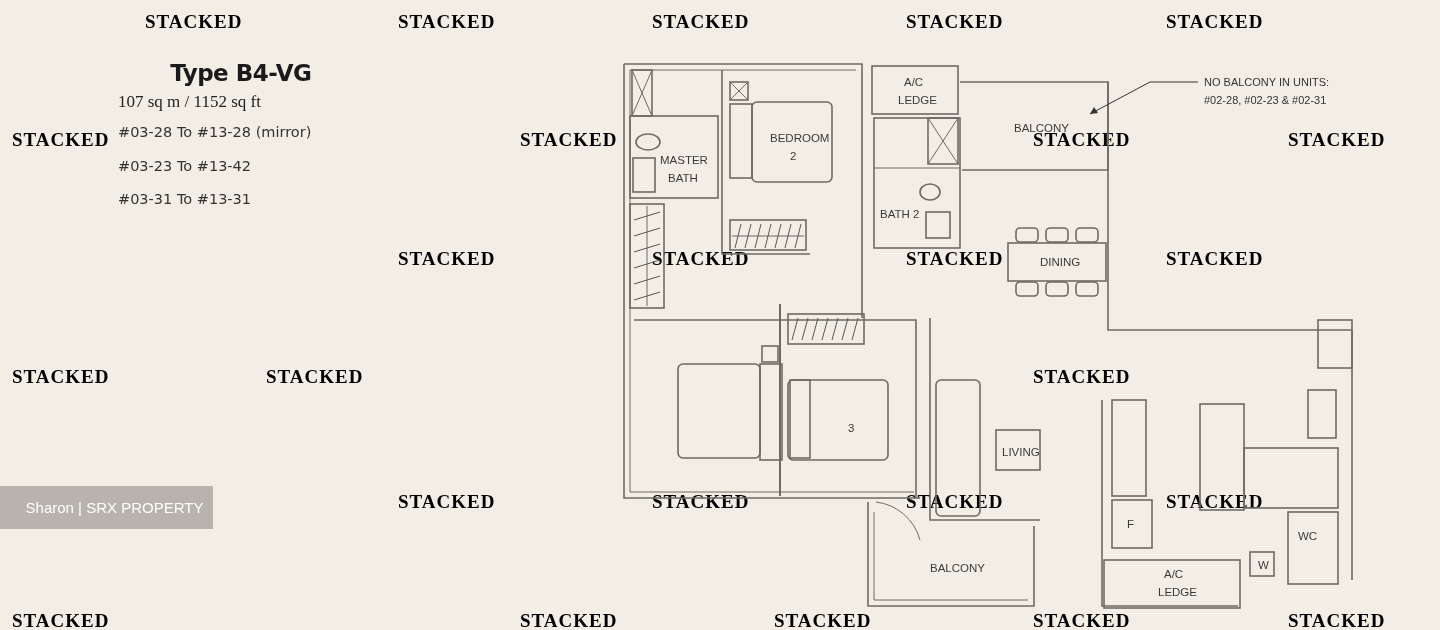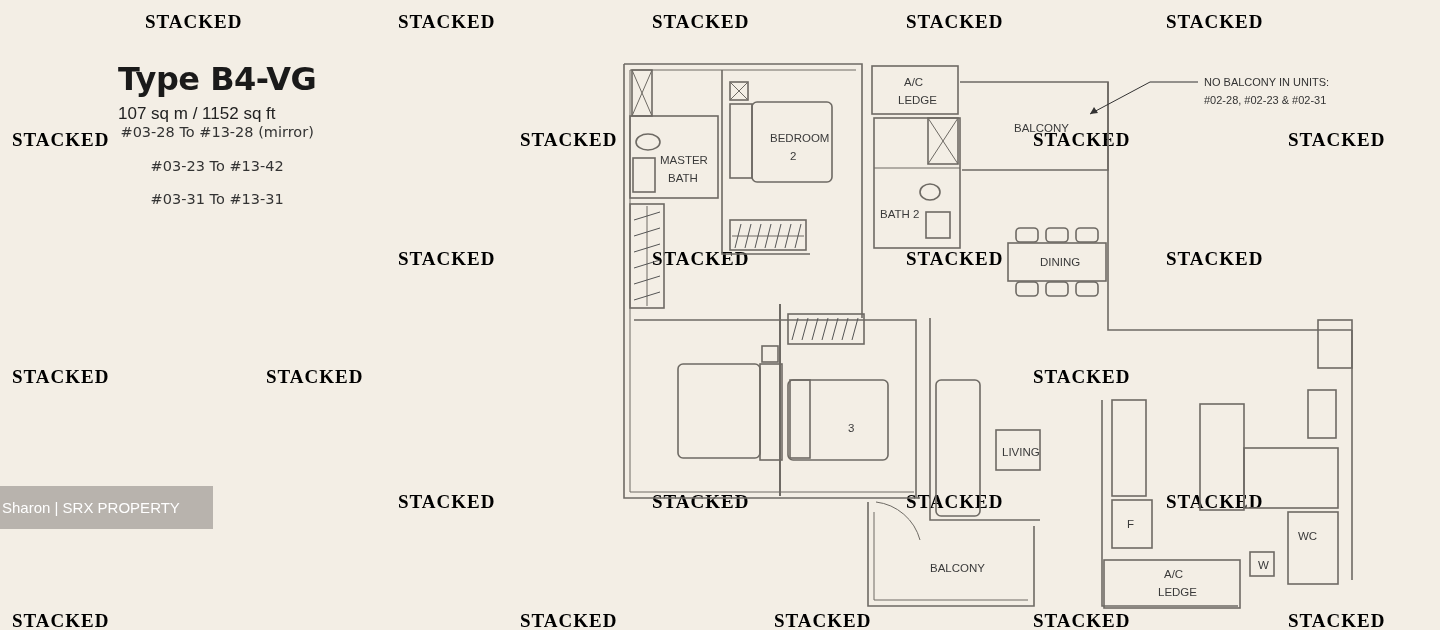--- a/index.html
+++ b/index.html
@@ -7,27 +7,27 @@
     width:1440px; height:630px; overflow:hidden; position:relative;
     background:#f3eee5;
     font-family:"Liberation Sans", sans-serif;
   }
   .watermark {
     position:absolute; font-family:"Liberation Serif", serif; font-size:19px;
     letter-spacing:1px; color:#000000; font-weight:bold; white-space:nowrap;
     pointer-events:none;
   }
   .info { position:absolute; left:118px; top:60px; color:#1a1a1a; }
-  .info .title { font-family:"DejaVu Sans", sans-serif; font-weight:bold; font-size:32px; letter-spacing:-0.5px; margin:0 0 6px 0; }
-  .info .area { font-family:Liberation Sans, sans-serif; font-size:17px; margin-bottom:0; color:#222; }
-  .info .unit { font-family:"DejaVu Sans", sans-serif; font-size:14.5px; color:#333; height:33.5px;text-align:center; }
+  .info .title { font-family:"DejaVu Sans", sans-serif; font-weight:bold; font-size:23px; letter-spacing:-0.5px; margin:0 0 6px 0;text-align:right; }
+  .info .area { font-family:Liberation Serif, serif; font-size:17px; margin-bottom:12px; color:#222; }
+  .info .unit { font-family:"DejaVu Sans", sans-serif; font-size:14.5px; color:#333; height:33.5px; }
   .agent {
     position:absolute; left:0; top:486px; width:213px; height:43px;
     background:#b8b3ad; color:#fff; font-size:15px; line-height:43px;
-    padding-left:2px; box-sizing:border-box;
+    padding-left:16px; box-sizing:border-box;text-align:center;
   }
   svg.plan { position:absolute; left:0; top:0; }
   .lbl { font-family:"Liberation Sans Narrow","Liberation Sans", sans-serif; font-size:11.5px; fill:#3a3a3a; }
   .note { font-family:"Liberation Sans", sans-serif; font-size:11px; fill:#333; }
 </style>
 </head>
 <body>
 
 <div>
   <span class="watermark" style="left:145px;top:11px">STACKED</span>

